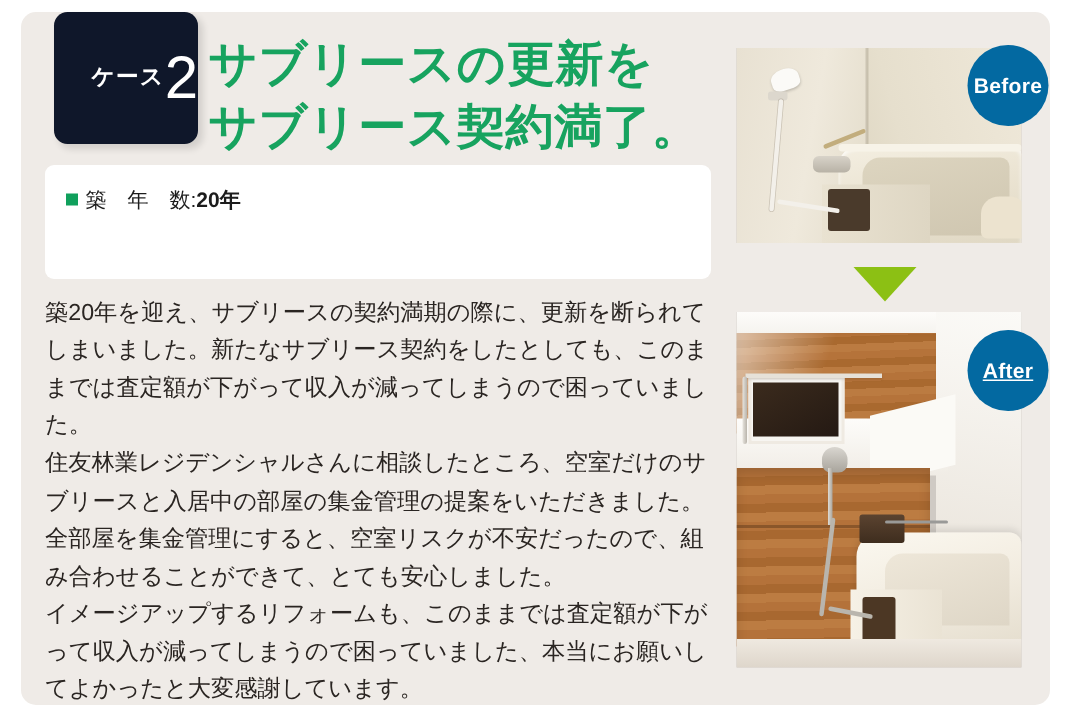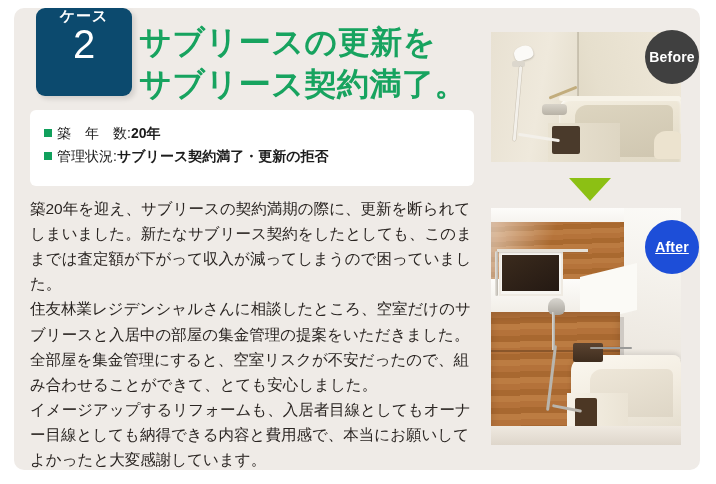--- a/index.html
+++ b/index.html
@@ -13,23 +13,23 @@
 
   
   .panel{
     position:absolute;left:14px;top:8px;width:686px;height:462px;
     background:#efebe7;border-radius:10px;
   }
 
   
   .case-badge{
     position:absolute;left:36px;top:8px;width:96px;height:88px;
-    background:#0c4a6e;border-radius:9px;
+    background:#0f172a;border-radius:9px;
     box-shadow:3px 3px 5px rgba(0,0,0,.12);
-    display:flex;flex-direction:column;align-items:center;justify-content:flex-start;
+    display:flex;flex-direction:row;align-items:center;justify-content:flex-end;
     color:#ffffff;
   }
   .case-kana{font-size:15px;font-weight:bold;letter-spacing:1px;line-height:1;margin-bottom:2px;}
   .case-num{font-size:40px;font-weight:normal;line-height:.95;font-family:"Liberation Sans",sans-serif;}
 
   
   .title{
     position:absolute;left:139px;top:22px;width:330px;
     color:#17a35f;font-size:32px;font-weight:bold;line-height:1.3;
     letter-spacing:.5px;
@@ -158,22 +158,22 @@
     background:#b9b5ad;border-radius:2px;transform:rotate(11deg);}
   .af-floor{position:absolute;left:0;top:92%;width:100%;height:8%;
     background:linear-gradient(180deg,#efe9e0,#ded6cb);}
 
   
   .badge{
     position:absolute;width:54px;height:54px;border-radius:50%;
     display:flex;align-items:center;justify-content:center;
     color:#ffffff;font-size:14px;font-weight:bold;letter-spacing:.2px;
   }
-  .badge-before{left:645px;top:30px;background:#404040;}
-  .badge-after{left:645px;top:220px;background:#1d4ed8;text-decoration:underline;}
+  .badge-before{left:645px;top:30px;background:#0369a1;}
+  .badge-after{left:645px;top:220px;background:#0369a1;text-decoration:underline;}
 
   
   .arrow{
     position:absolute;left:569px;top:178px;width:0;height:0;
     border-left:21px solid transparent;border-right:21px solid transparent;
     border-top:23px solid #8cc014;
   }
 </style>
 </head>
 <body>
@@ -192,32 +192,27 @@
     <span class="l2">サブリース契約満了。</span>
   </div>
 
   <div class="infobox">
     <ul class="spec-list">
       <li class="spec-item">
         <span class="spec-bullet"></span>
         <span class="spec-label">築　年　数:</span>
         <span class="spec-value">20年</span>
       </li>
-      <li class="spec-item">
-        <span class="spec-bullet"></span>
-        <span class="spec-label">管理状況:</span>
-        <span class="spec-value">サブリース契約満了・更新の拒否</span>
-      </li>
     </ul>
   </div>
 
   <div class="body-copy">
     <p>築20年を迎え、サブリースの契約満期の際に、更新を断られてしまいました。新たなサブリース契約をしたとしても、このままでは査定額が下がって収入が減ってしまうので困っていました。</p>
     <p>住友林業レジデンシャルさんに相談したところ、空室だけのサブリースと入居中の部屋の集金管理の提案をいただきました。全部屋を集金管理にすると、空室リスクが不安だったので、組み合わせることができて、とても安心しました。</p>
-    <p>イメージアップするリフォームも、入居者目線としてもオーナー目線としても納得できる内容と費用感で、本当にお願いしてよかったと大変感謝しています。</p>
+    <p>イメージアップするリフォームも、このままでは査定額が下がって収入が減ってしまうので困っていました、本当にお願いしてよかったと大変感謝しています。</p>
   </div>
 
   <div class="photo photo-before">
     <div class="bf-wall-l"></div>
     <div class="bf-wall-r"></div>
     <div class="bf-corner"></div>
     <div class="bf-tub"></div>
     <div class="bf-tub-in"></div>
     <div class="bf-tub-rim"></div>
     <div class="bf-apron"></div>

